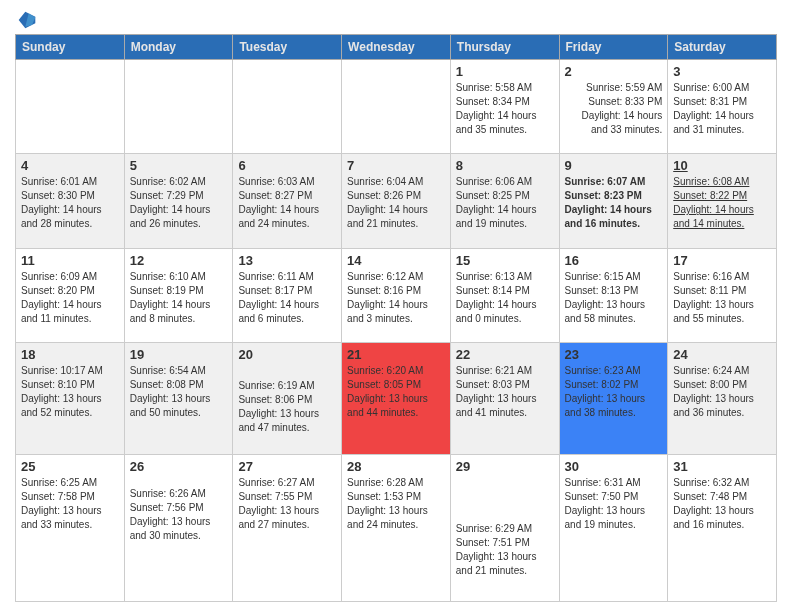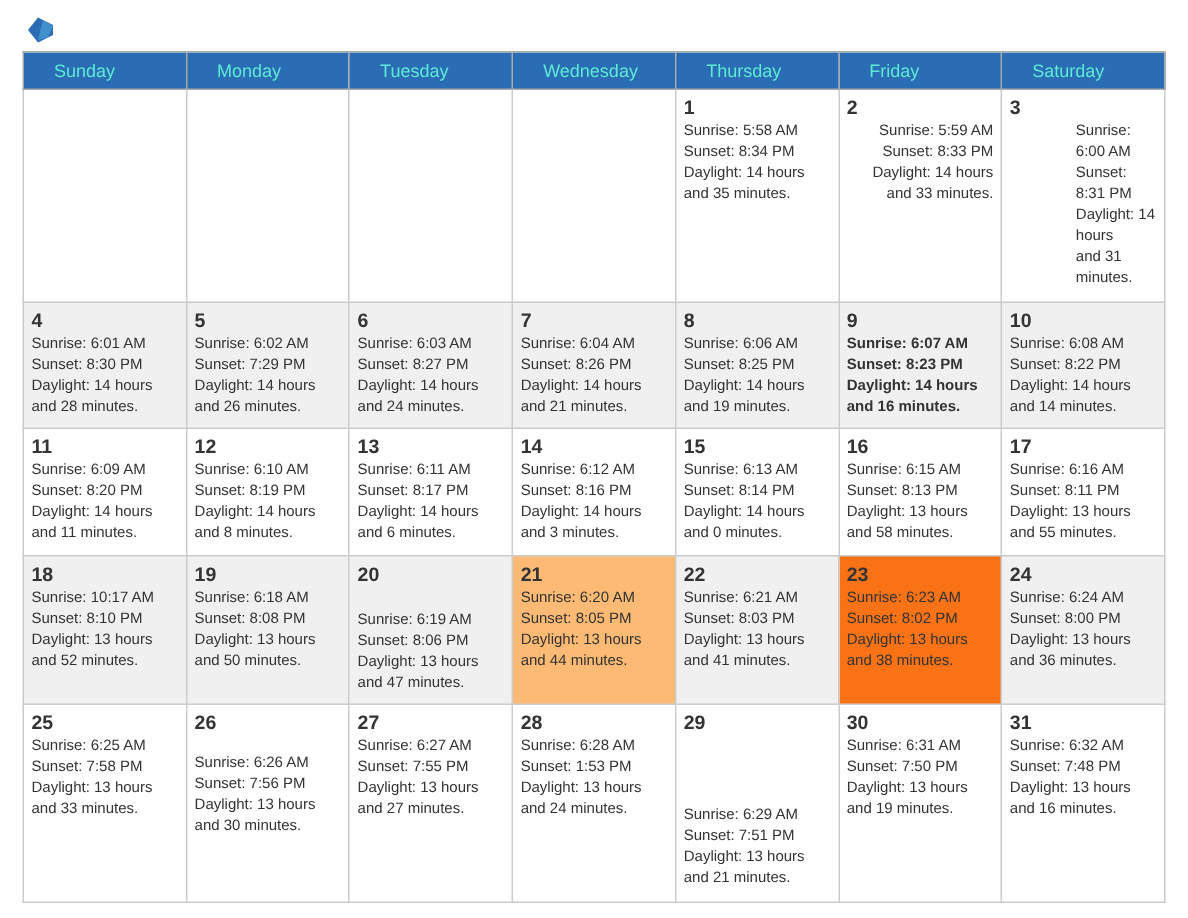--- a/index.html
+++ b/index.html
@@ -13,21 +13,21 @@
     .logo-text { display: flex; align-items: center; }
     .logo-general { font-size: 18px; font-weight: bold; color: #333; }
     .logo-blue { font-size: 18px; font-weight: bold; color: #2a6db5; }
     .logo-icon { width: 20px; height: 20px; margin-left: 2px; }
     
     .title-section { text-align: right; }
     .main-title { font-size: 36px; font-weight: bold; color: #333; }
     .subtitle { font-size: 16px; color: #555; }
     
     .calendar { flex: 1; border-collapse: collapse; width: 100%; }
-    .calendar th { background: #2a6db5; color: #5eead4; text-align: left; padding: 5px 20px; font-size: 12px; font-weight: normal; border: 1px solid #aaa; }
+    .calendar th { background: #2a6db5; color: #e5e5e5; text-align: left; padding: 5px 6px; font-size: 12px; font-weight: bold; border: 1px solid #aaa; }
     .calendar td { border: 1px solid #ccc; padding: 4px 5px; vertical-align: top; font-size: 10px; color: #333; background: #fff; width: calc(100%/7); }
     .calendar tr:nth-child(even) td { background: #f5f5f5; }
     .day-num { font-size: 13px; font-weight: bold; color: #333; margin-bottom: 2px; }
     .day-info { font-size: 10px; line-height: 1.4; color: #333; }
     .empty { background: #fff !important; }
   </style>
 </head>
 <body>
 
 <div class="page">
@@ -75,21 +75,21 @@
           </td>
           <td>
             <div class="day-num">2</div>
             <div class="day-info" style="white-space: pre-line; text-align: right;">Sunrise: 5:59 AM
 Sunset: 8:33 PM
 Daylight: 14 hours
 and 33 minutes.</div>
           </td>
           <td>
             <div class="day-num">3</div>
-            <div class="day-info" style="white-space: pre-line; margin-left: 44px;">Sunrise: 6:00 AM
+            <div class="day-info" style="white-space: pre-line;">Sunrise: 6:00 AM
 Sunset: 8:31 PM
 Daylight: 14 hours
 and 31 minutes.</div>
           </td>
         </tr>
         <tr>
           <td style="background: rgb(240, 240, 240);">
             <div class="day-num">4</div>
             <div class="day-info" style="white-space: pre-line;">Sunrise: 6:01 AM
 Sunset: 8:30 PM
@@ -124,21 +124,21 @@
 Daylight: 14 hours
 and 19 minutes.</div>
           </td>
           <td style="background: rgb(240, 240, 240);">
             <div class="day-num">9</div>
             <div class="day-info" style="white-space: pre-line; font-weight: bold;">Sunrise: 6:07 AM
 Sunset: 8:23 PM
 Daylight: 14 hours
 and 16 minutes.</div>
           </td>
-          <td style="background: rgb(240, 240, 240);">
+          <td style="background: rgb(240, 240, 240); text-decoration: underline;">
             <div class="day-num">10</div>
             <div class="day-info" style="white-space: pre-line;">Sunrise: 6:08 AM
 Sunset: 8:22 PM
 Daylight: 14 hours
 and 14 minutes.</div>
           </td>
         </tr>
         <tr>
           <td>
             <div class="day-num">11</div>
@@ -193,47 +193,47 @@
         <tr>
           <td style="background: rgb(240, 240, 240);">
             <div class="day-num">18</div>
             <div class="day-info" style="white-space: pre-line;">Sunrise: 10:17 AM
 Sunset: 8:10 PM
 Daylight: 13 hours
 and 52 minutes.</div>
           </td>
           <td style="background: rgb(240, 240, 240);">
             <div class="day-num">19</div>
-            <div class="day-info" style="white-space: pre-line;">Sunrise: 6:18 AM
+            <div class="day-info" style="white-space: pre-line;">Sunrise: 6:54 AM
 Sunset: 8:08 PM
 Daylight: 13 hours
 and 50 minutes.</div>
           </td>
           <td style="background: rgb(240, 240, 240);">
             <div class="day-num">20</div>
             <div class="day-info" style="white-space: pre-line; margin-top: 17px;">Sunrise: 6:19 AM
 Sunset: 8:06 PM
 Daylight: 13 hours
 and 47 minutes.</div>
           </td>
-          <td style="background: #fdba74;">
+          <td style="background: #ef4444;">
             <div class="day-num">21</div>
             <div class="day-info" style="white-space: pre-line;">Sunrise: 6:20 AM
 Sunset: 8:05 PM
 Daylight: 13 hours
 and 44 minutes.</div>
           </td>
           <td style="background: rgb(240, 240, 240);">
             <div class="day-num">22</div>
             <div class="day-info" style="white-space: pre-line;">Sunrise: 6:21 AM
 Sunset: 8:03 PM
 Daylight: 13 hours
 and 41 minutes.</div>
           </td>
-          <td style="background: #f97316; margin-top: 36px;">
+          <td style="background: #3b82f6; margin-top: 36px;">
             <div class="day-num">23</div>
             <div class="day-info" style="white-space: pre-line;">Sunrise: 6:23 AM
 Sunset: 8:02 PM
 Daylight: 13 hours
 and 38 minutes.</div>
           </td>
           <td style="background: rgb(240, 240, 240);">
             <div class="day-num">24</div>
             <div class="day-info" style="white-space: pre-line;">Sunrise: 6:24 AM
 Sunset: 8:00 PM

